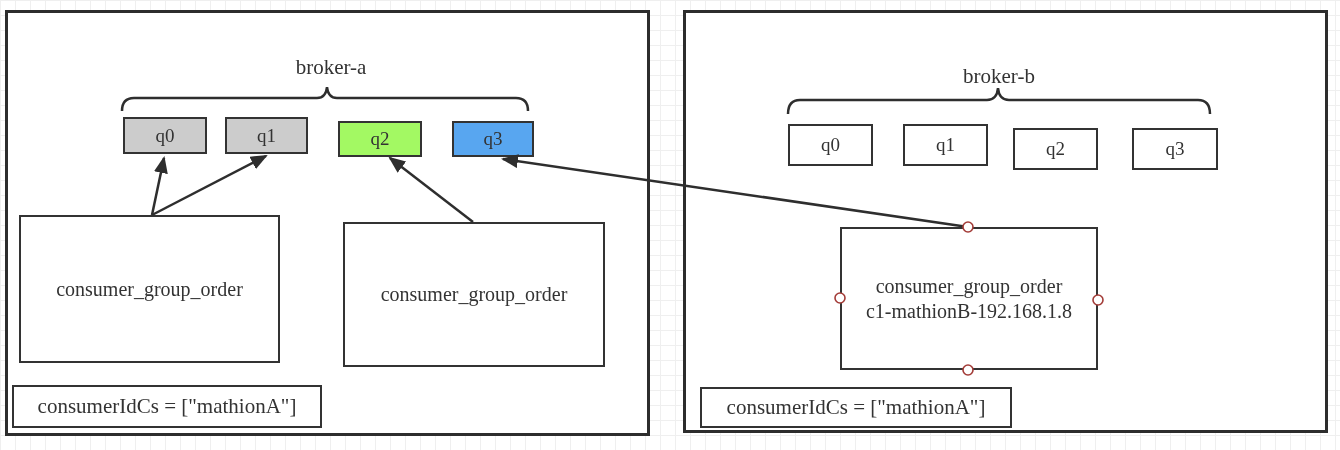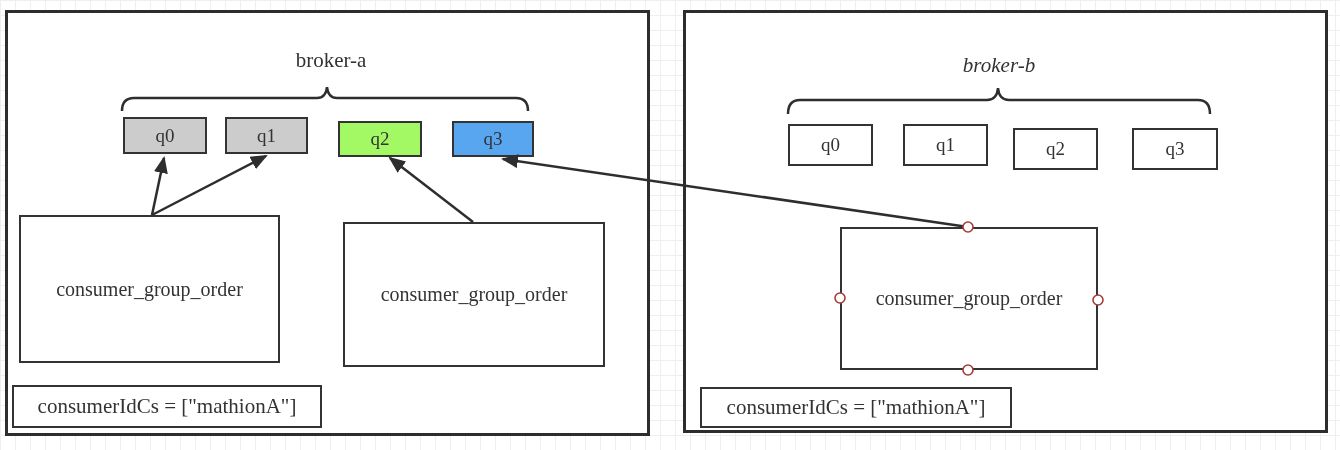--- a/index.html
+++ b/index.html
@@ -25,21 +25,21 @@
   .edge{stroke:#2e2e2e;stroke-width:2.5;fill:none;}
   .brace{stroke:#2e2e2e;stroke-width:2.5;fill:none;}
   .handle{fill:#ffffff;stroke:#a33c38;stroke-width:1.6;}
 </style>
 </head>
 <body>
 
 <div class="canvas">
 
   <div class="panel" style="left:5px;top:10px;width:645px;height:426px;"></div>
-  <div class="broker-title" style="left:331px;top:48px;text-align:center;">broker-a</div>
+  <div class="broker-title" style="left:331px;top:55px;text-align:center;">broker-a</div>
 
   <div class="qbox" style="left: 123px; top: 117px; width: 84px; height: 37px; background: rgb(204, 204, 204);">
     <span>q0</span>
   </div>
   <div class="qbox" style="left: 225px; top: 117px; width: 83px; height: 37px; background: rgb(204, 204, 204);">
     <span>q1</span>
   </div>
   <div class="qbox" style="left: 338px; top: 121px; width: 84px; height: 36px; background: rgb(163, 249, 99);">
     <span>q2</span>
   </div>
@@ -52,37 +52,38 @@
   </div>
   <div class="cbox" style="left:343px;top:222px;width:262px;height:145px;">
     <div>consumer_group_order</div>
   </div>
 
   <div class="notebox" style="left:12px;top:385px;width:310px;height:43px;">
     <span>consumerIdCs = ["mathionA"]</span>
   </div>
 
   <div class="panel" style="left:683px;top:10px;width:645px;height:423px;"></div>
-  <div class="broker-title" style="left:999px;top:53px;font-style:italic;">broker-b</div>
+  <div class="broker-title" style="left:999px;top:64px;">broker-b</div>
 
   <div class="qbox" style="left: 788px; top: 124px; width: 85px; height: 42px; background: rgb(255, 255, 255);">
     <span>q0</span>
   </div>
   <div class="qbox" style="left: 903px; top: 124px; width: 85px; height: 42px; background: rgb(255, 255, 255);">
     <span>q1</span>
   </div>
   <div class="qbox" style="left: 1013px; top: 128px; width: 85px; height: 42px; background: rgb(255, 255, 255);">
     <span>q2</span>
   </div>
   <div class="qbox" style="left: 1132px; top: 128px; width: 86px; height: 42px; background: rgb(255, 255, 255);">
     <span>q3</span>
   </div>
 
   <div class="cbox" style="left:840px;top:227px;width:258px;height:143px;">
     <div>consumer_group_order</div>
+    <div>c1-mathionB-192.168.1.8</div>
   </div>
 
   <div class="notebox" style="left:700px;top:387px;width:312px;height:41px;">
     <span>consumerIdCs = ["mathionA"]</span>
   </div>
 
   <svg class="overlay" viewBox="0 0 1340 450">
     <defs>
       <marker id="arrowhead" markerUnits="userSpaceOnUse" markerWidth="17" markerHeight="14" refX="15" refY="7" orient="auto">
         <path d="M0,0 L17,7 L0,14 z" fill="#2e2e2e"></path>

